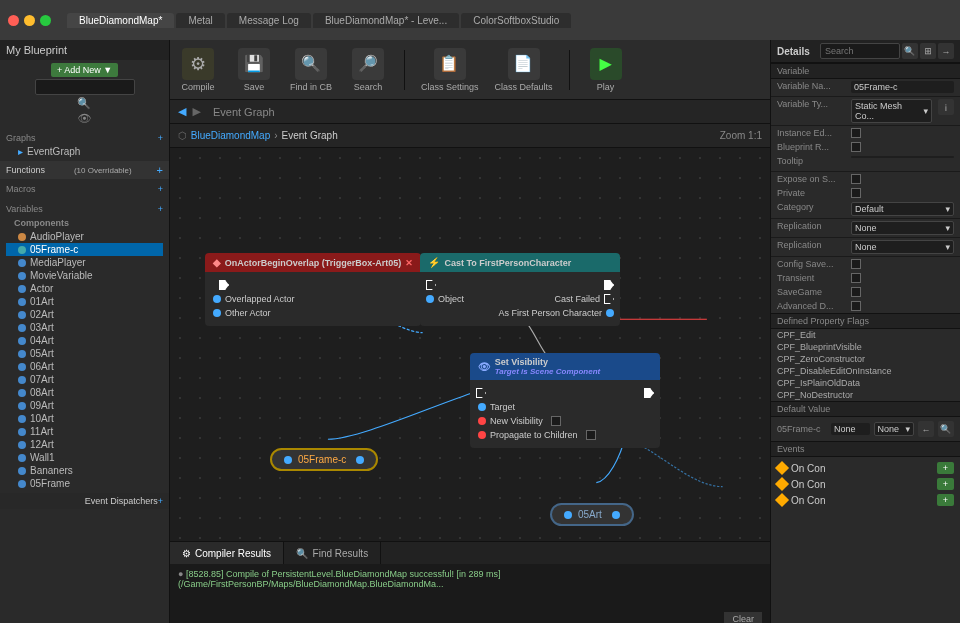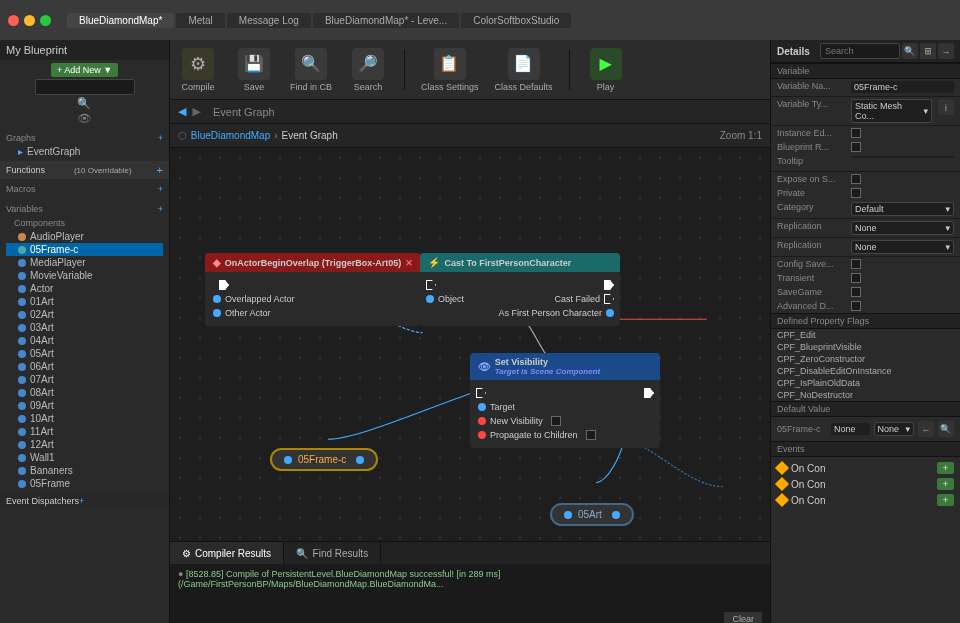--- a/index.html
+++ b/index.html
@@ -34,21 +34,21 @@
     .dot-teal { background: #44aaaa; }
     .dot-orange { background: #cc8844; }
 
     .functions-header { background: #333; padding: 3px 6px; display: flex; align-items: center; justify-content: space-between; }
     .fn-label { color: #ccc; font-size: 9px; }
     .fn-count { color: #888; font-size: 9px; }
 
     .overrides-label { color: #aaa; font-size: 8px; margin-left: 4px; }
 
     .event-dispatchers { padding: 3px 6px; background: #282828; }
-    .ed-header { color: #ccc; font-size: 9px; display: flex; align-items: center; justify-content: flex-start; }
+    .ed-header { color: #ccc; font-size: 9px; display: flex; align-items: center; justify-content: flex-end; margin-left: 44px; }
 
     
     .center-panel { flex: 1; display: flex; flex-direction: column; background: #1e1e1e; }
 
     .toolbar { height: 60px; background: #2c2c2c; border-bottom: 1px solid #111; display: flex; align-items: center; padding: 4px 8px; gap: 16px; }
     .toolbar-btn { display: flex; flex-direction: column; align-items: center; gap: 2px; cursor: pointer; color: #aaa; font-size: 9px; min-width: 40px; }
     .toolbar-icon { width: 32px; height: 32px; background: #3a3a3a; border-radius: 4px; display: flex; align-items: center; justify-content: center; font-size: 16px; }
     .toolbar-separator { width: 1px; height: 40px; background: #111; }
     .graph-header { height: 24px; background: #252525; border-bottom: 1px solid #111; display: flex; align-items: center; padding: 0 8px; gap: 6px; }
     .graph-title-bar { height: 24px; background: #252525; display: flex; align-items: center; padding: 0 8px; gap: 8px; border-bottom: 1px solid #111; }
@@ -178,21 +178,21 @@
           <span>Macros</span>
           <span style="color:#4af;">+</span>
         </div>
       </div>
 
       <div class="left-panel-section">
         <div class="section-header">
           <span>Variables</span>
           <span style="color:#4af;">+</span>
         </div>
-        <div class="section-header" style="padding-left:8px;">
+        <div class="section-header" style="padding-left:8px;font-weight:bold;">
           <span>Components</span>
         </div>
 
         <div class="section-item">
           <div class="item-dot dot-orange"></div>
           <span>AudioPlayer</span>
         </div>
         <div class="section-item selected">
           <div class="item-dot dot-teal"></div>
           <span>05Frame-c</span>

